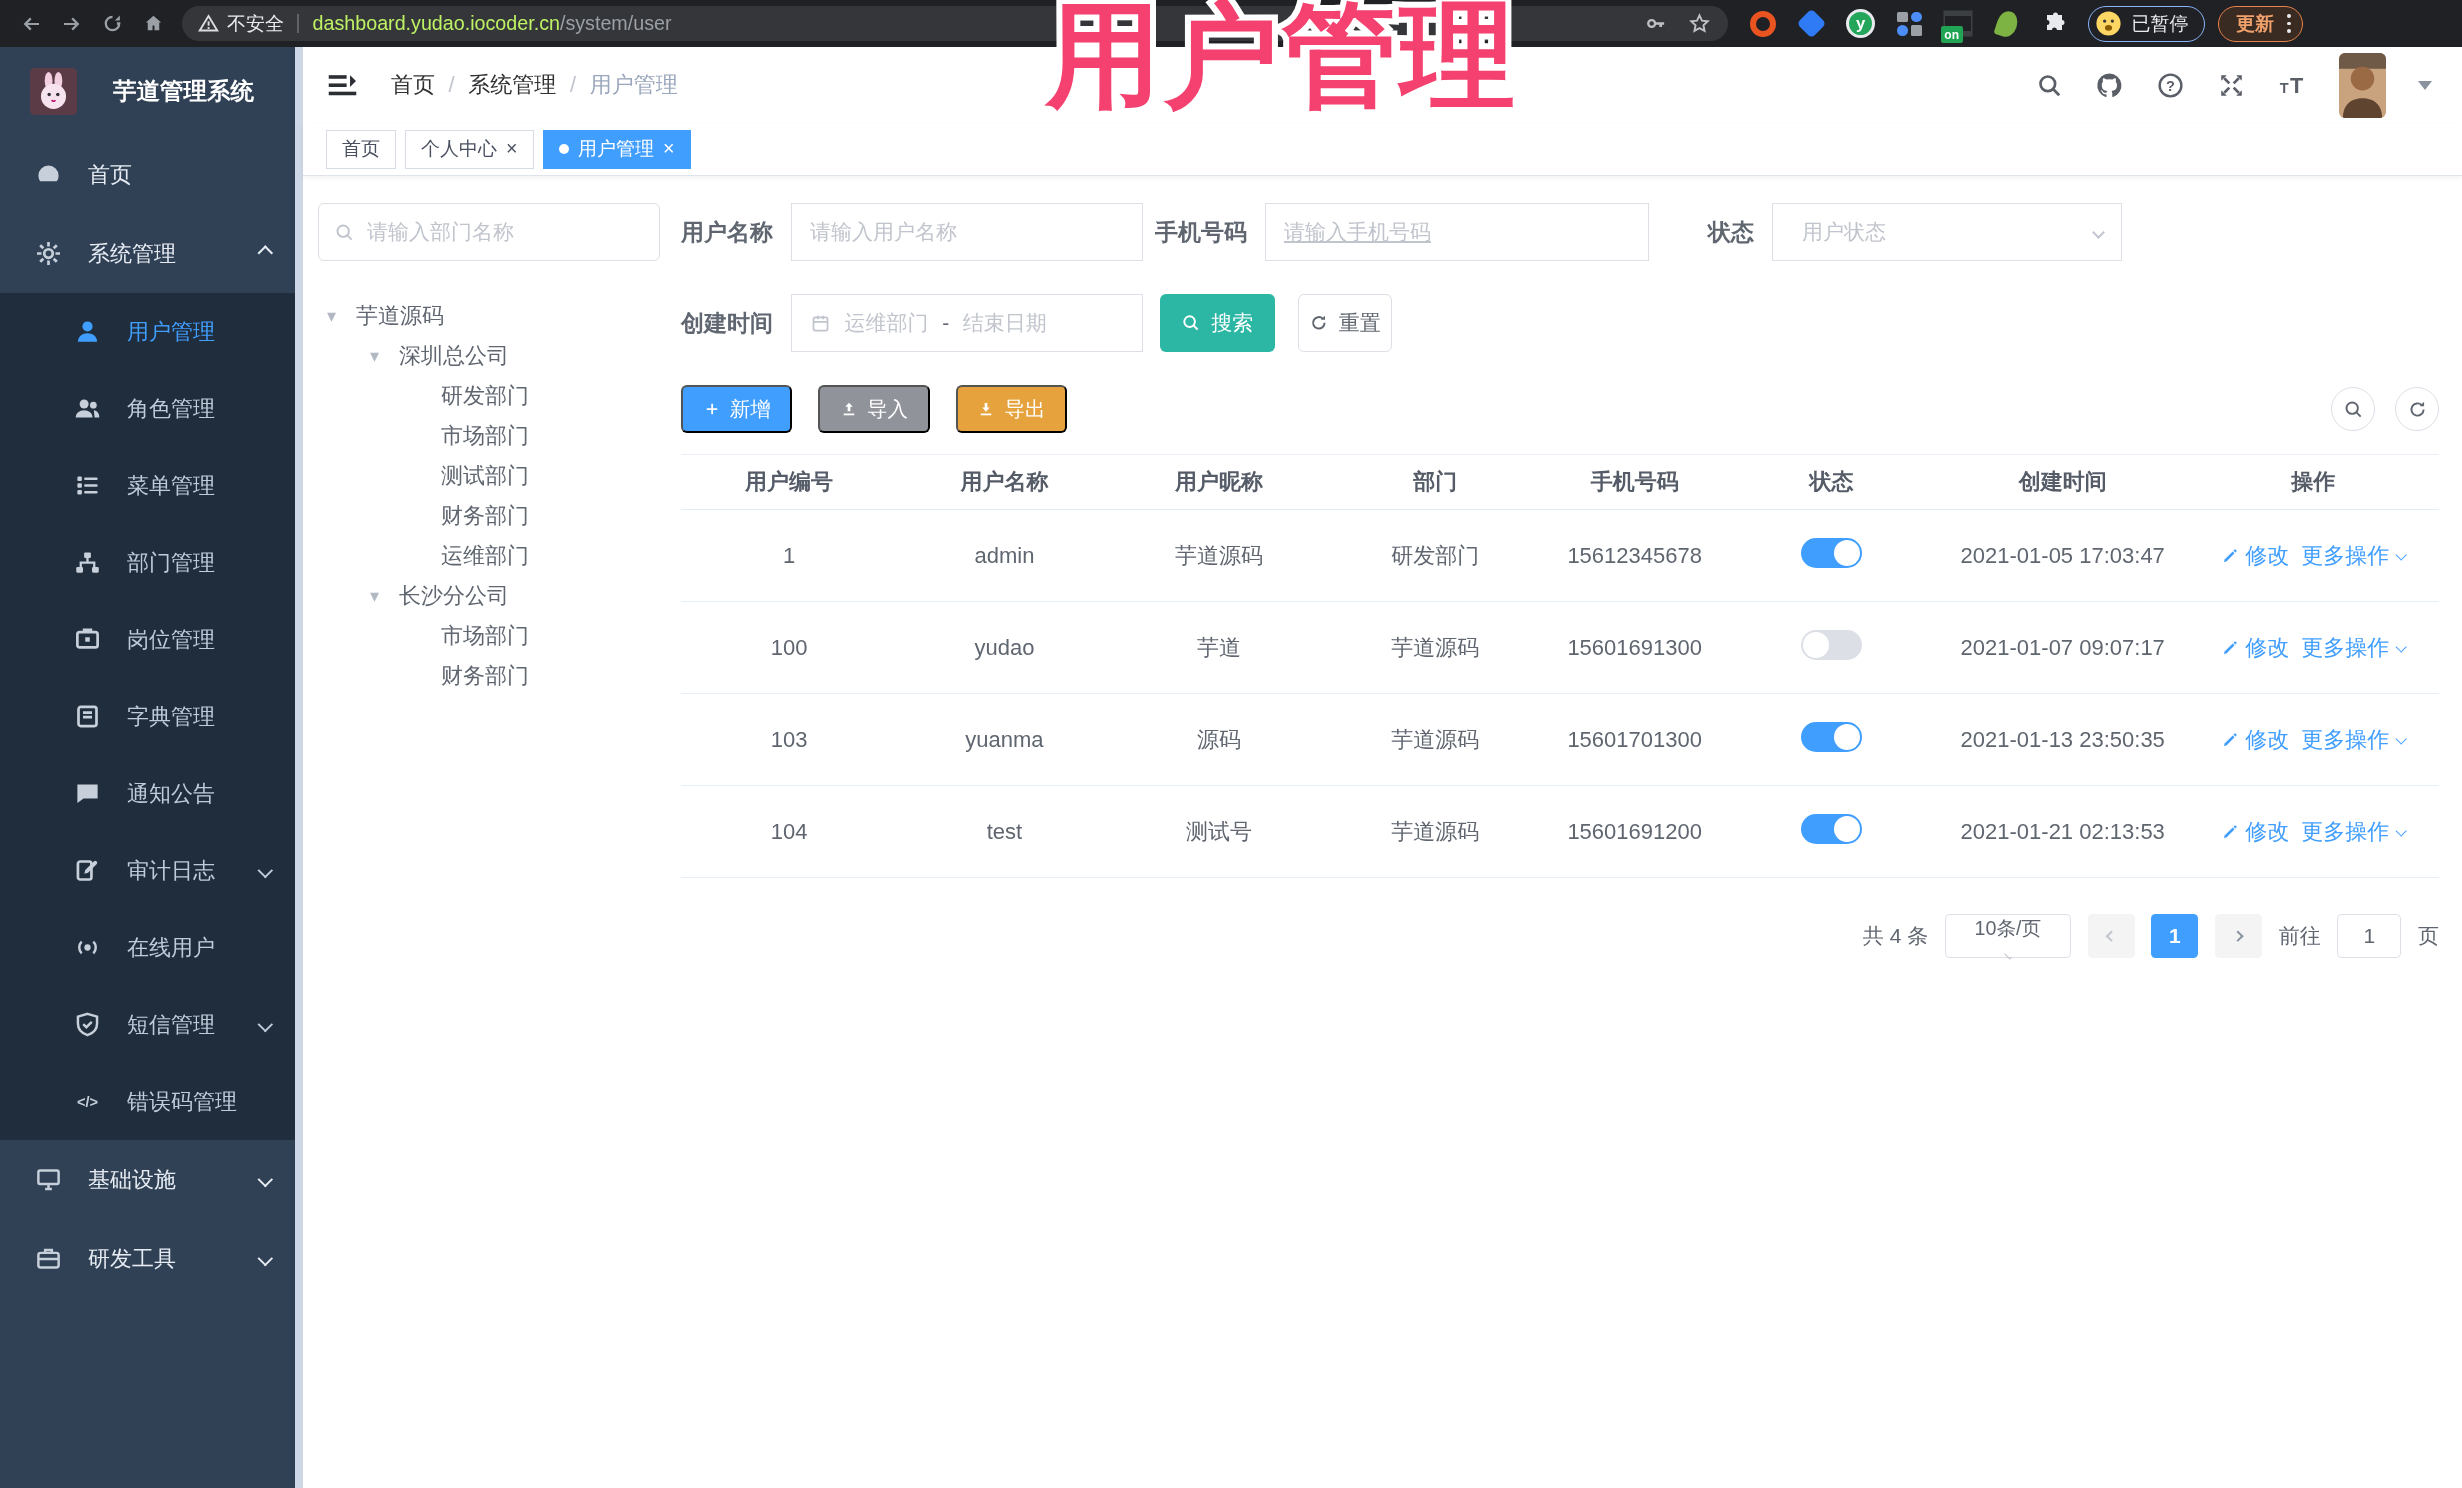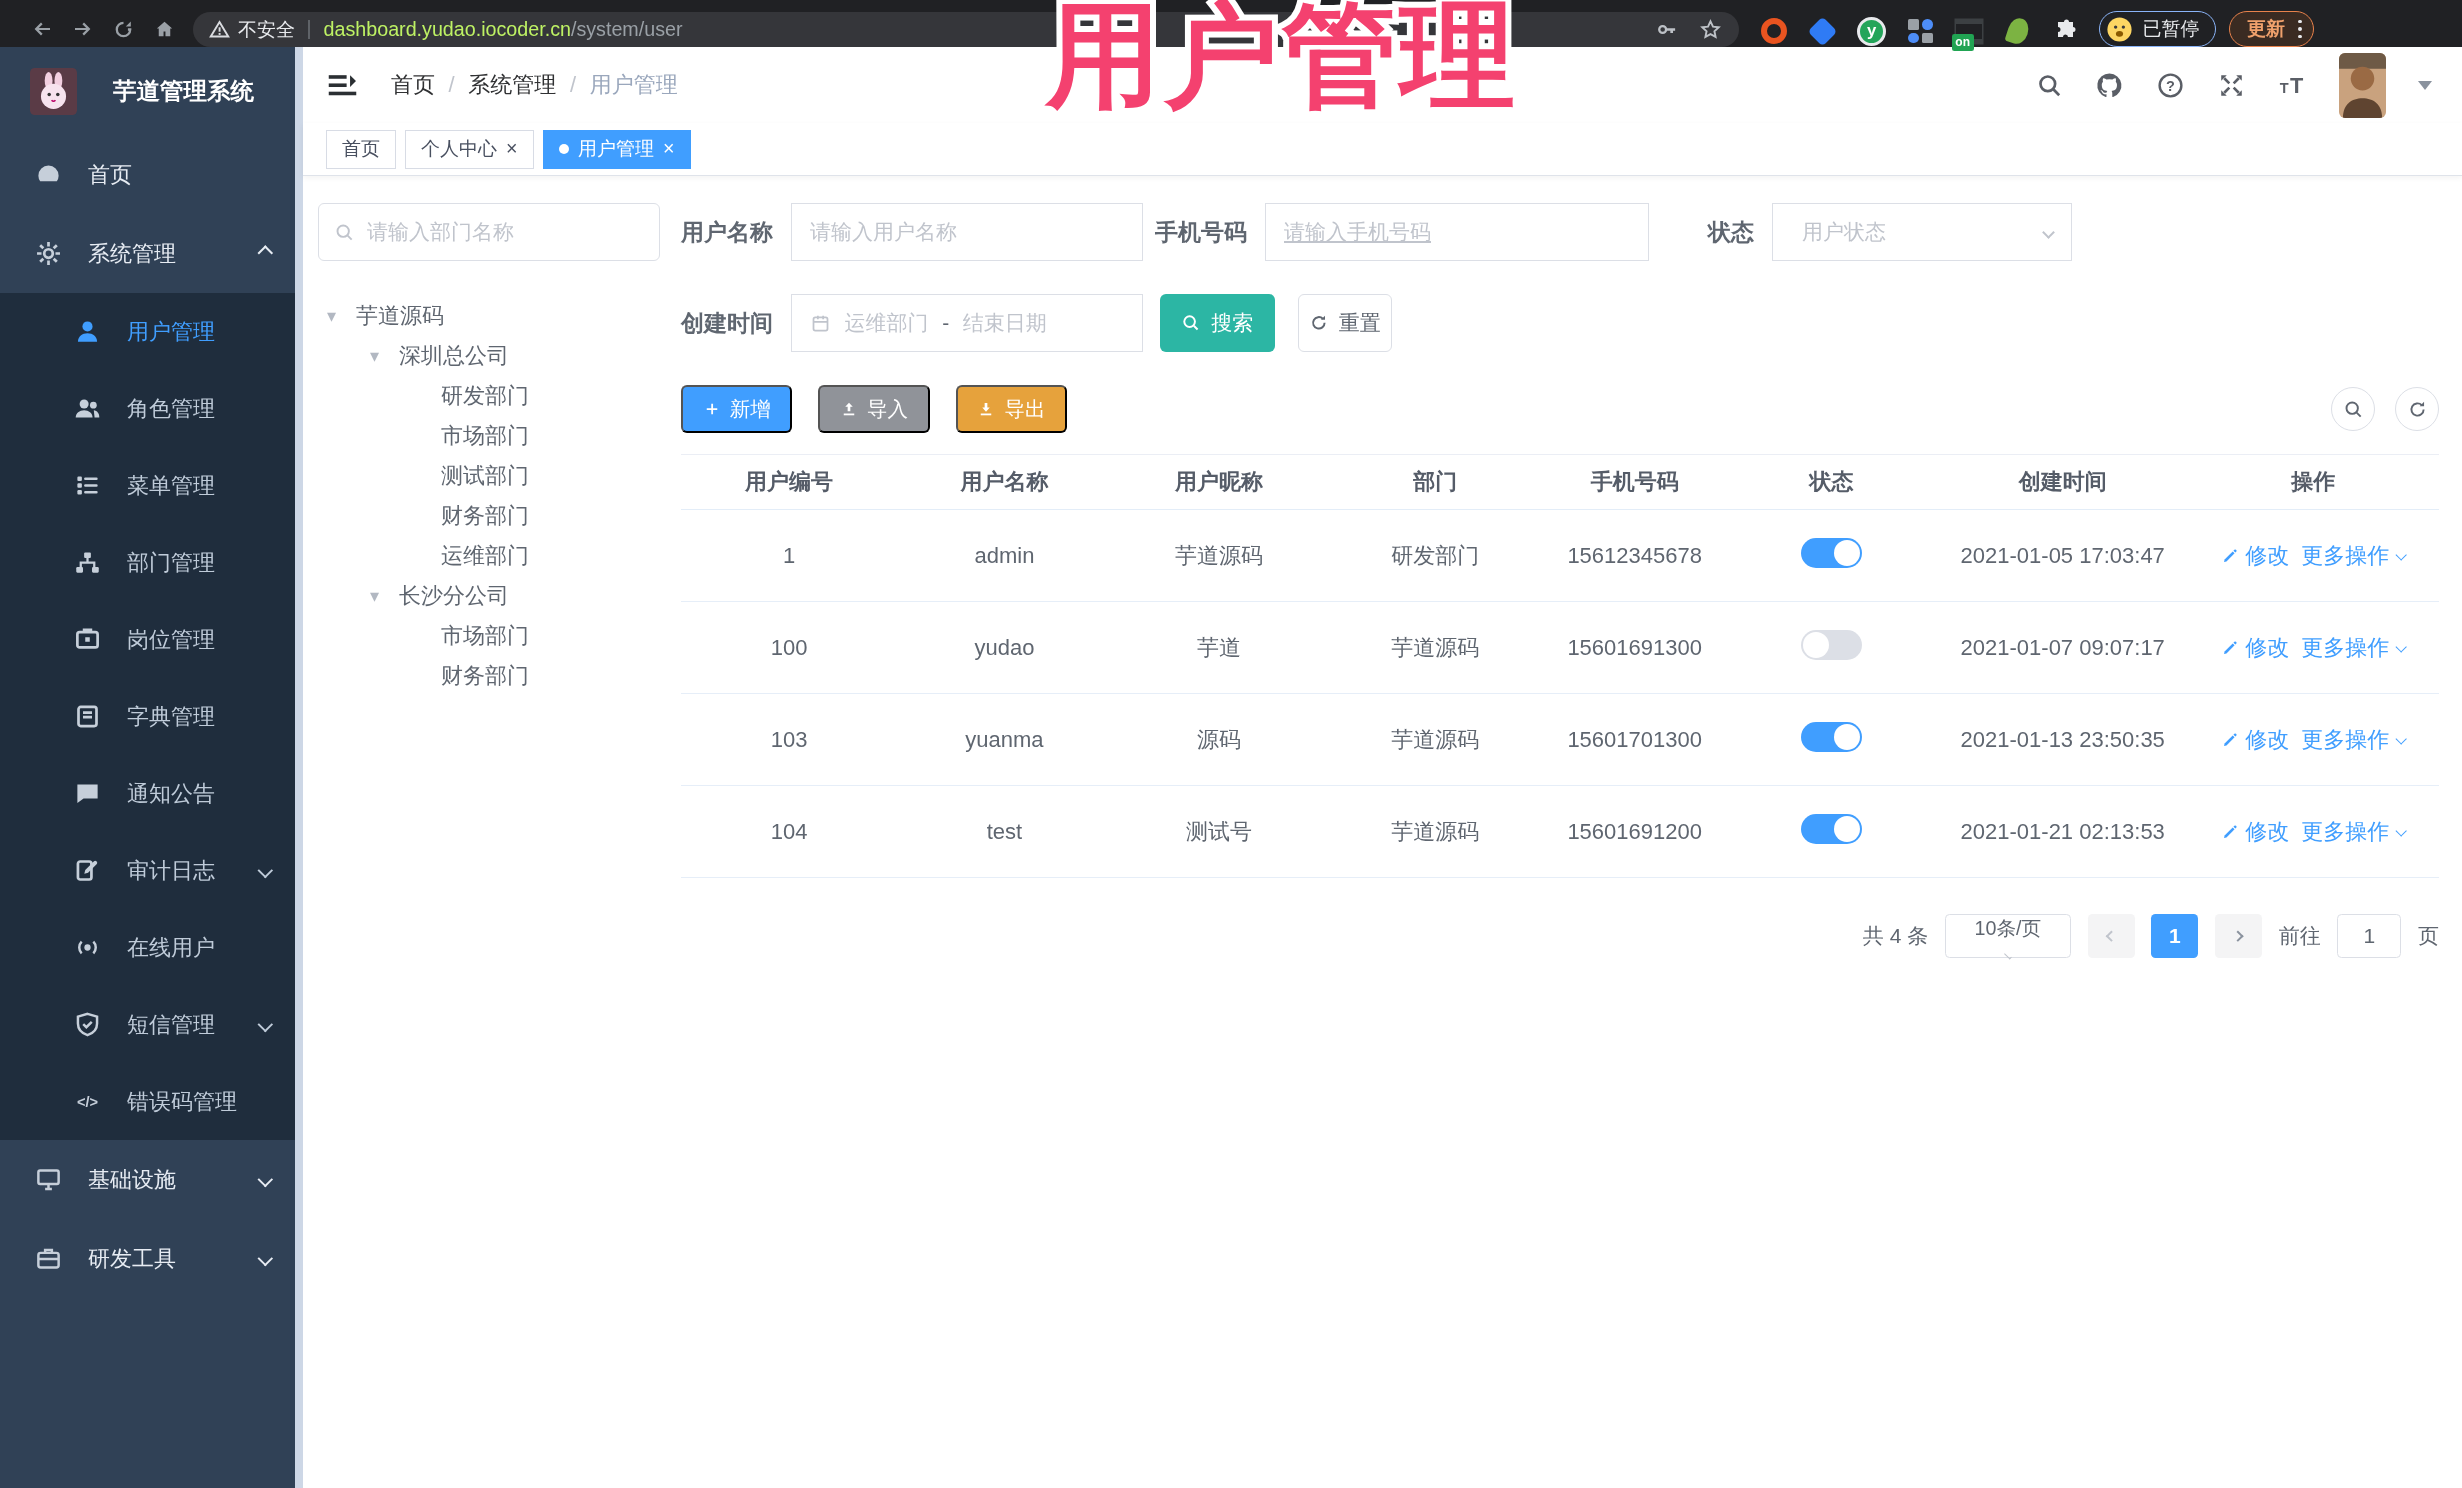--- a/index.html
+++ b/index.html
@@ -1,21 +1,21 @@
 <!DOCTYPE html>
 <html style="font-size:12px"><head>
 <meta charset="utf-8">
 <style>
   * { margin:0; padding:0; box-sizing:border-box; }
   html,body { width:2462px; height:1488px; }
   body { font-family:"Liberation Sans","DejaVu Sans",sans-serif; background:#fff; position:relative; overflow:hidden; }
   svg { display:block; }
 
   
-  .browser-bar { height:47px; background:#202124; display:flex; align-items:flex-end; padding:0 21px; }
+  .browser-bar { height:47px; background:#202124; display:flex; align-items:center; padding:0 10px; }
   .bicon { width:41px; height:36px; display:flex; align-items:center; justify-content:center; color:#9aa0a6; flex:none; }
   .omnibox { width:1546px; height:35px; margin-left:7.6px; background:#35363a; border-radius:17.4px; display:flex; align-items:center; padding:0 16.7px; flex:none; }
   .omni-warn { display:flex; align-items:center; gap:7.6px; color:#e8eaed; font-size:19px; }
   .omni-warn svg { color:#dadce0; }
   .omni-div { width:1.5px; height:19.7px; background:#5f6368; margin:0 13.6px; }
   .omni-url { font-size:19.7px; white-space:nowrap; }
   .omni-url .host { color:#bef264; }
   .omni-url .path { color:#9aa0a6; }
   .omni-right { margin-left:auto; display:flex; align-items:center; gap:21px; color:#bdc1c6; }
   .ext-row { display:flex; align-items:center; gap:16.7px; margin-left:19.7px; }
@@ -75,21 +75,21 @@
   .dept-panel { width:342px; flex:none; margin-right:21px; }
   .dept-search { height:58px; border:1.5px solid #dcdfe6; border-radius:6px; display:flex; align-items:center; gap:12px; padding:0 15px; color:#c0c4cc; font-size:21px; }
   .tree { margin-top:35px; font-size:22px; color:#5f6670; }
   .tree-row { height:40px; display:flex; align-items:center; cursor:pointer; }
   .tree-caret { width:29px; flex:none; color:#b2b8c2; font-size:18px; }
 
   .right-sec { flex:1; min-width:0; }
   .frow { display:flex; align-items:center; margin-bottom:33px; }
   .flabel { font-size:23px; font-weight:700; color:#5f6670; margin-right:18px; white-space:nowrap; }
   .fbox { height:58px; border:1.5px solid #dcdfe6; border-radius:0; background:#fff; display:flex; align-items:center; padding:0 18px; color:#c0c4cc; font-size:21px; }
-  .w-user { width:352px; } .w-mobile { width:384px;text-decoration:underline; } .w-status { width:300px;padding-left:29px; } .w-date { width:352px; gap:13.6px; }
+  .w-user { width:352px; } .w-mobile { width:384px;text-decoration:underline; } .w-status { width:350px;padding-left:29px; } .w-date { width:352px; gap:13.6px; }
   .ml16 { margin-left:12px; } .ml78 { margin-left:59px; }
   .fbox .chev { margin-left:auto; color:#c0c4cc; width:9px; height:9px; }
   .btn { height:58px; border-radius:6px; display:flex; align-items:center; justify-content:center; gap:10.6px; font-size:21px; cursor:pointer; border:none; }
   .btn-search { width:115px; background:#2CB6A4; color:#fff; margin-left:16.7px; }
   .btn-reset { width:94px; background:#fff; color:#5f6670; border:1.5px solid #dcdfe6; margin-left:23px; }
 
   .toolbar { display:flex; align-items:center; margin-top:0; }
   .tbtn { height:48px; border-radius:6px; color:#fff; font-size:20.5px; display:flex; align-items:center; gap:9px; padding:0 19.7px; cursor:pointer; }
   .tbtn-add { background:#409EFF; } .tbtn-import { background:#909399; margin-left:26px; } .tbtn-export { background:#E6A23C; margin-left:26px; }
   .tool-circles { margin-left:auto; display:flex; gap:19.7px; }

